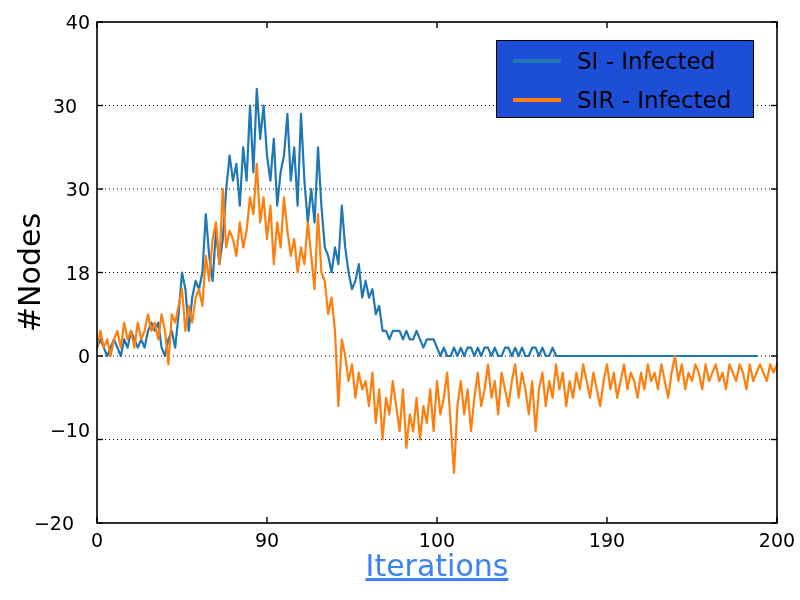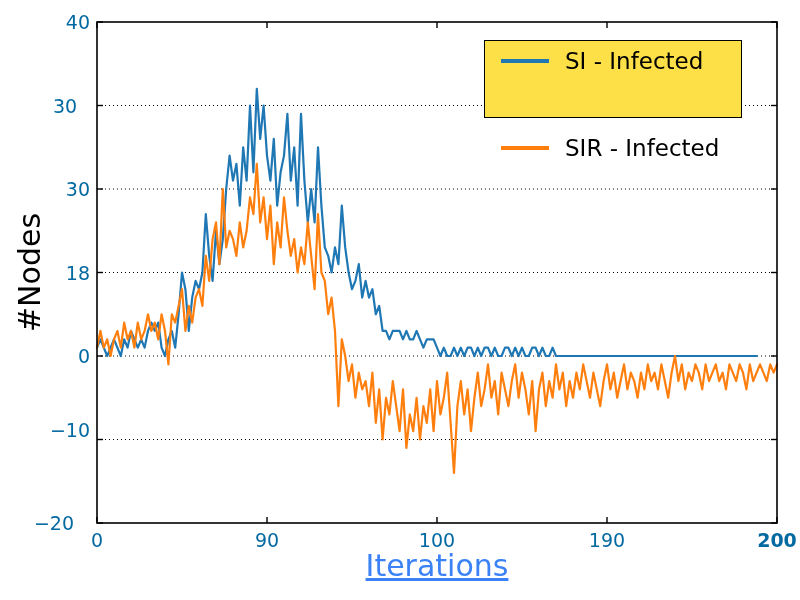--- a/index.html
+++ b/index.html
@@ -50,38 +50,38 @@
     text-align: center;
   }
   #xlabel {
     font-size: 30px;
     color: #3b82f6;
     text-decoration: underline;
   }
   .tick-text {
     position: absolute;
     font-size: 19px;
-    color: #0369a1;
+    color: #000000;
     white-space: nowrap;
   }
   .ytick-text {
     text-align: right;
     transform: translateY(-50%);
   }
   .xtick-text {
     text-align: center;
     transform: translateX(-50%);
   }
   #legend-box {
     position: absolute;
-    left: 484px;
+    left: 496px;
     top: 40px;
     width: 258px;
     height: 78px;
-    background: #fde047;
+    background: #1d4ed8;
     border: 1.4px solid #000000;
     box-sizing: border-box;
   }
   .legend-entry {
     position: absolute;
     left: 0;
     width: 100%;
     height: 39px;
     display: flex;
     align-items: center;
@@ -160,27 +160,27 @@
       <div class="tick-text ytick-text" style="left: 40px; width: 50px; top: 272.5px;">18</div>
       <div class="tick-text ytick-text" style="left: 40px; width: 50px; top: 356px;">0</div>
       <div class="tick-text ytick-text" style="left: 40px; width: 50px; top: 430px;">−10</div>
       <div class="tick-text ytick-text" style="left: 24px; width: 50px; top: 523px;">−20</div>
     </div>
   <div id="xtick-labels">
       <div class="tick-text xtick-text" style="left: 97px; top: 529px;">0</div>
       <div class="tick-text xtick-text" style="left: 267px; top: 529px;">90</div>
       <div class="tick-text xtick-text" style="left: 437px; top: 529px; text-align: center;">100</div>
       <div class="tick-text xtick-text" style="left: 607px; top: 529px;">190</div>
-      <div class="tick-text xtick-text" style="left: 777px; top: 529px; font-weight: bold;">200</div>
+      <div class="tick-text xtick-text" style="left: 777px; top: 529px;">200</div>
     </div>
 
   <div id="legend-box">
       <div class="legend-entry" style="top: 0px;">
         <div class="legend-swatch" style="background: rgb(31, 119, 180);"></div>
         <span class="legend-label">SI - Infected</span>
       </div>
-      <div class="legend-entry" style="top: 39px; margin-top: 48px;">
+      <div class="legend-entry" style="top: 39px;">
         <div class="legend-swatch" style="background: rgb(255, 127, 14);"></div>
         <span class="legend-label">SIR - Infected</span>
       </div>
     </div>
 
 </div>
 
 </body></html>

